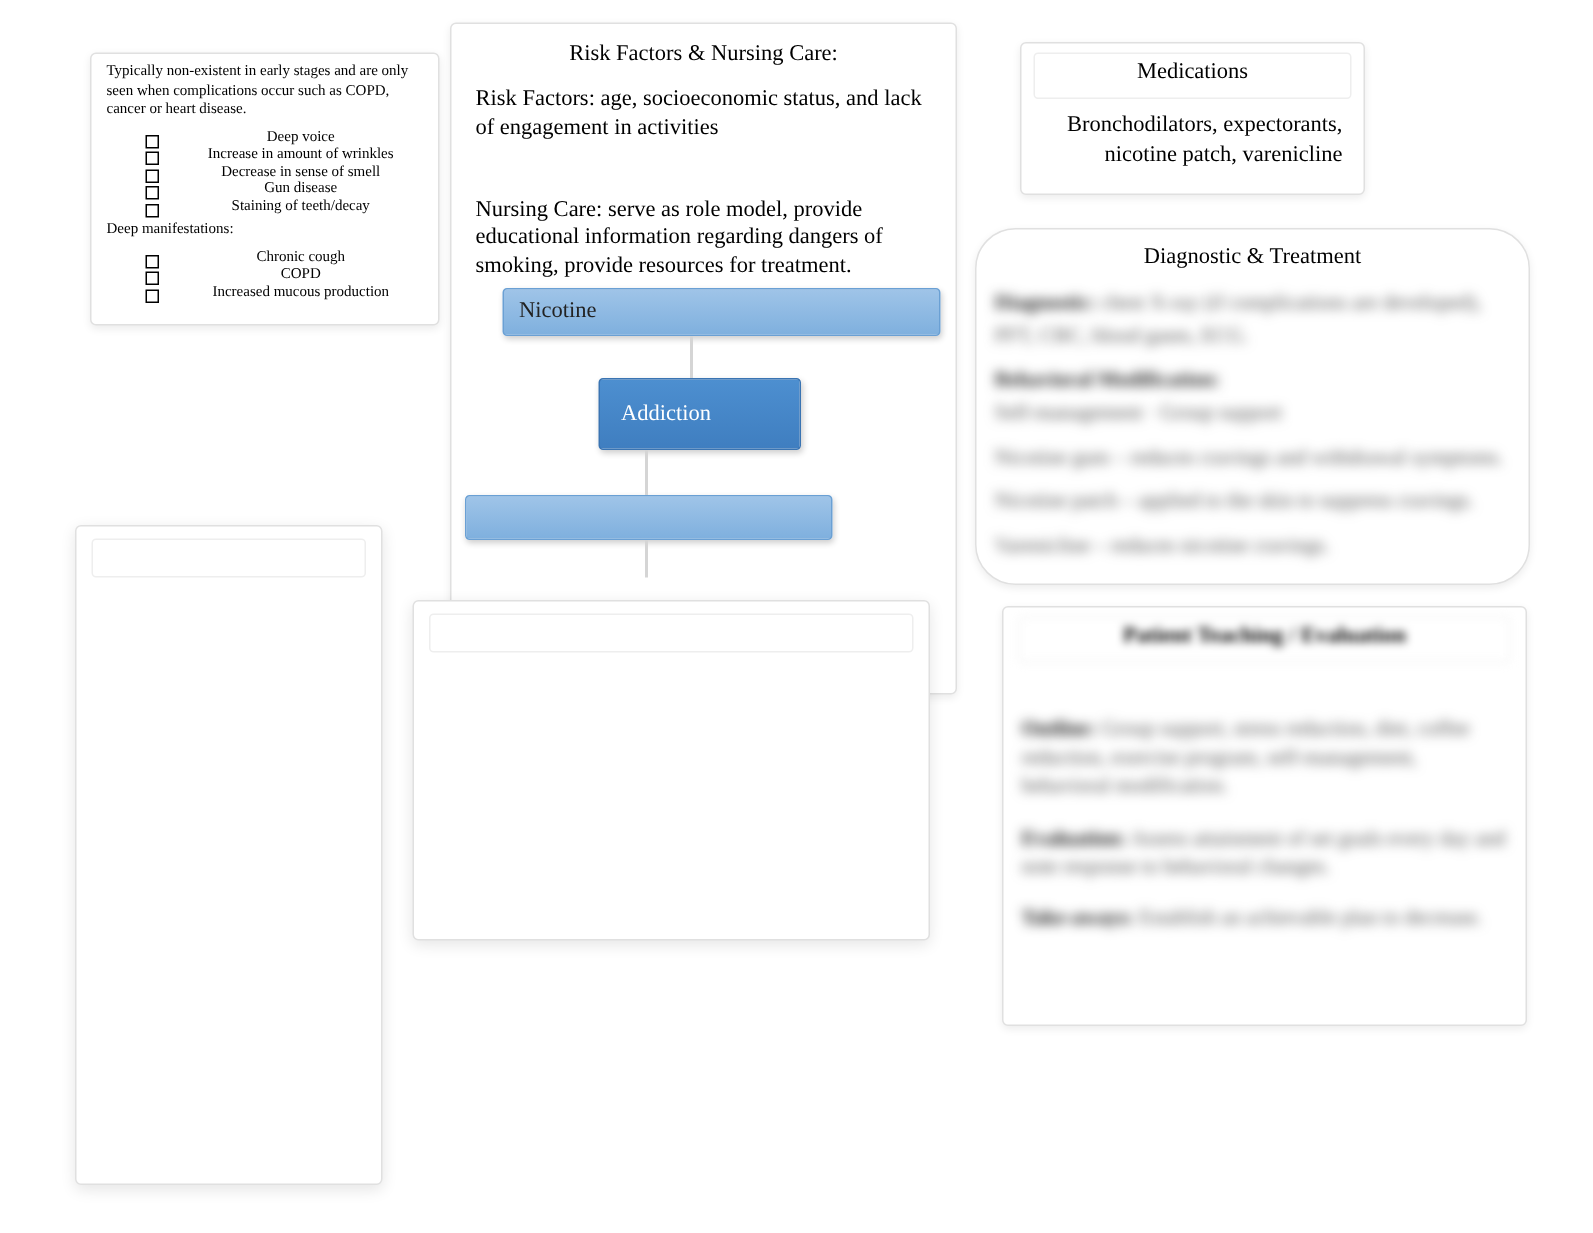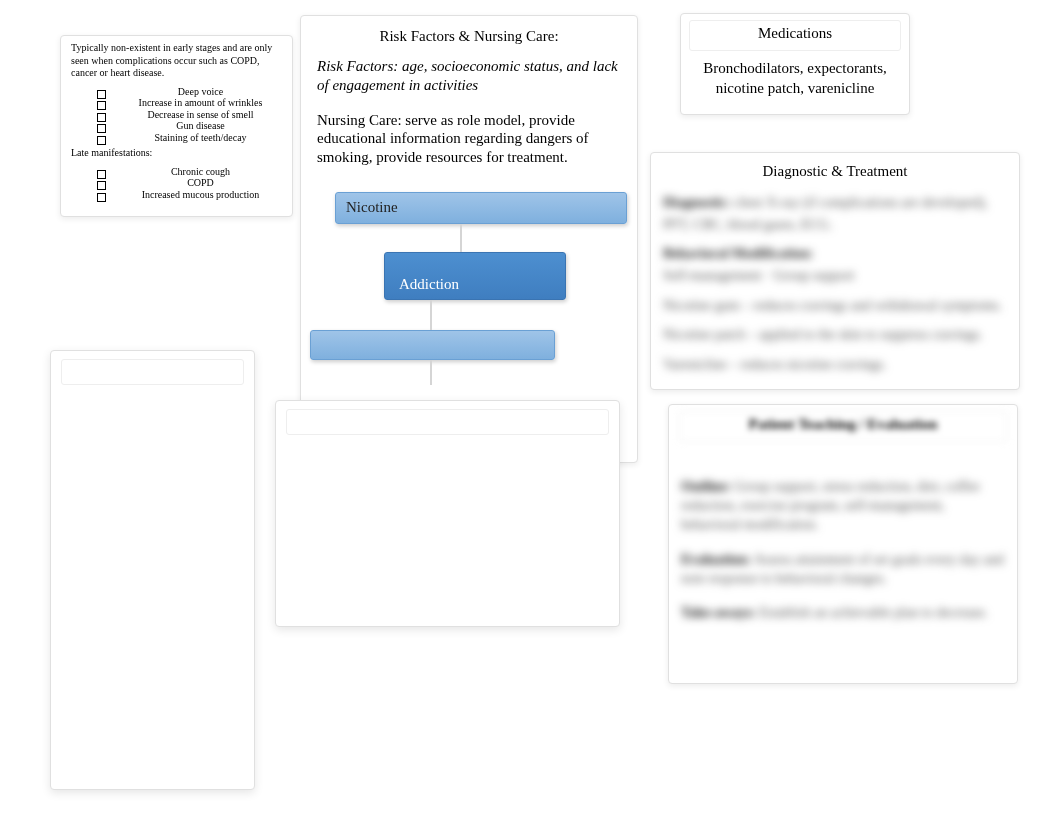--- a/index.html
+++ b/index.html
@@ -80,22 +80,21 @@
     .risk .panel-title {
       margin-bottom: 4px;
       border: none;
     }
     .risk-body {
       font-size: 15px;
       line-height: 1.25;
       padding: 0 6px;
     }
     .risk-body .riskline {
-      margin-bottom: 16px;
-      font-style: italic;
+      margin-bottom: 36px;
     }
     .label-strong {
       display: inline;
     }
     .bubble {
       position: absolute;
       border-radius: 3px;
       padding: 6px 10px;
       font-size: 15px;
       color: #1a1a1a;
@@ -104,57 +103,58 @@
     .bubble.nicotine {
       left: 335px;
       top: 192px;
       width: 292px;
       height: 32px;
       background: linear-gradient(#9fc4e8, #7fb0de);
       border: 1px solid #6aa0d4;
       color: #222;
     }
     .bubble.addiction {
-      left: 384px;
+      left: 399px;
       top: 252px;
-      width: 182px;
+      width: 135px;
       height: 48px;
       background: linear-gradient(#4d8fd0, #3f7ec0);
       border: 1px solid #3a74b2;
       color: #fff;
       display: flex;
-      align-items: flex-end;
+      align-items: center;
       padding-left: 14px;
     }
     .bubble.blank1 {
       left: 310px;
       top: 330px;
       width: 245px;
       height: 30px;
       background: linear-gradient(#9fc4e8, #7fb0de);
       border: 1px solid #6aa0d4;
     }
     .meds {
       left: 680px;
-      top: 13px;
+      top: 28px;
       width: 230px;
       padding: 6px 8px 14px 8px;
     }
     .meds-body {
-      text-align: center;
+      text-align: right;
       font-size: 15px;
       line-height: 1.3;
       padding: 2px 6px;
     }
     .diag {
       left: 650px;
       top: 152px;
       width: 370px;
       height: 238px;
       padding: 6px 10px 10px 10px;
+      border-radius: 27px;
     }
     .diag .panel-title {
       border: none;
       margin-bottom: 2px;
     }
     .diag-body {
       font-size: 14px;
       line-height: 1.55;
       filter: blur(4px);
       color: #555;
@@ -224,21 +224,21 @@
 <div class="panel clinical">
   <div class="clinical-body">
     <p>Typically non-existent in early stages and are only seen when complications occur such as COPD, cancer or heart disease.</p>
     <ul>
       <li>Deep voice</li>
       <li>Increase in amount of wrinkles</li>
       <li>Decrease in sense of smell</li>
       <li>Gun disease</li>
       <li>Staining of teeth/decay</li>
     </ul>
-    <p>Late manifestations:</p>
+    <p>Deep manifestations:</p>
     <ul>
       <li>Chronic cough</li>
       <li>COPD</li>
       <li>Increased mucous production</li>
     </ul>
   </div>
 </div>
 
 <div class="panel risk">
   <div class="panel-title">Risk Factors &amp; Nursing Care:</div>

